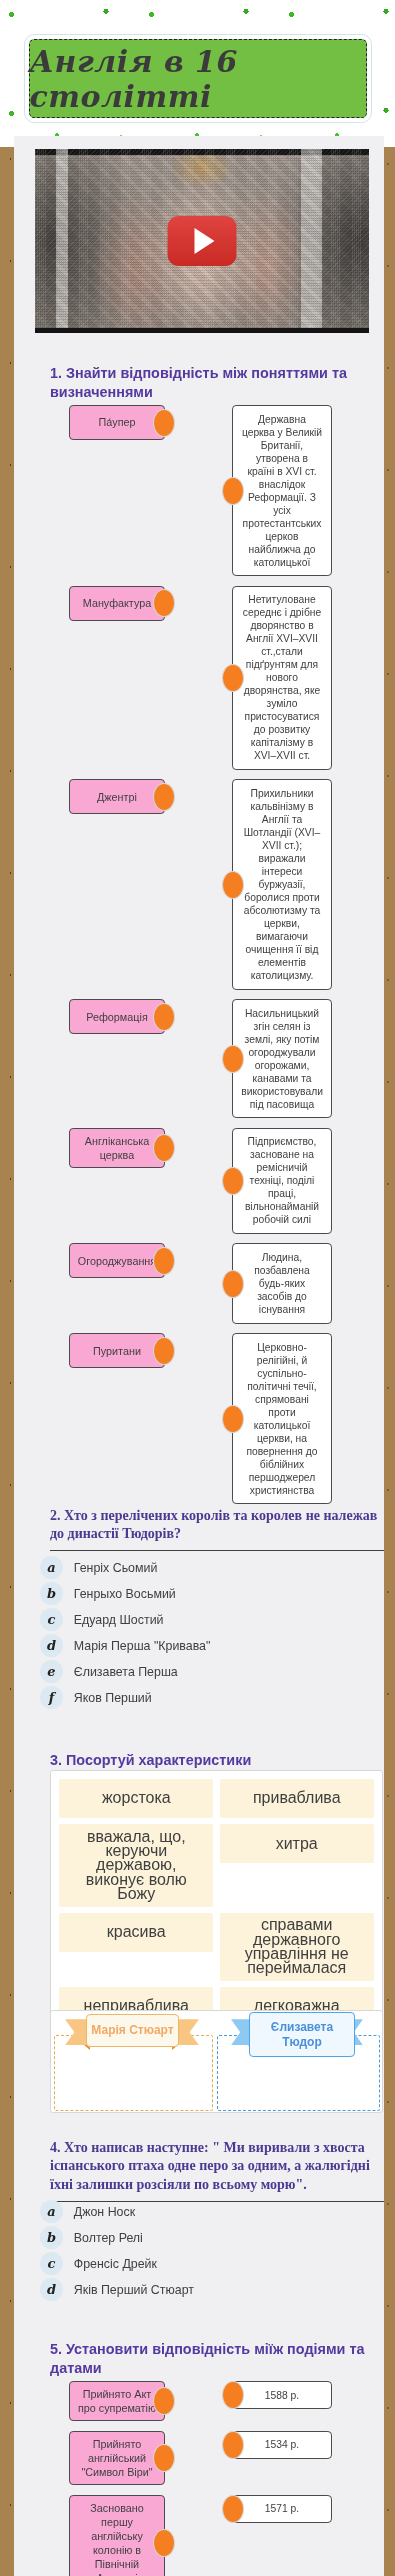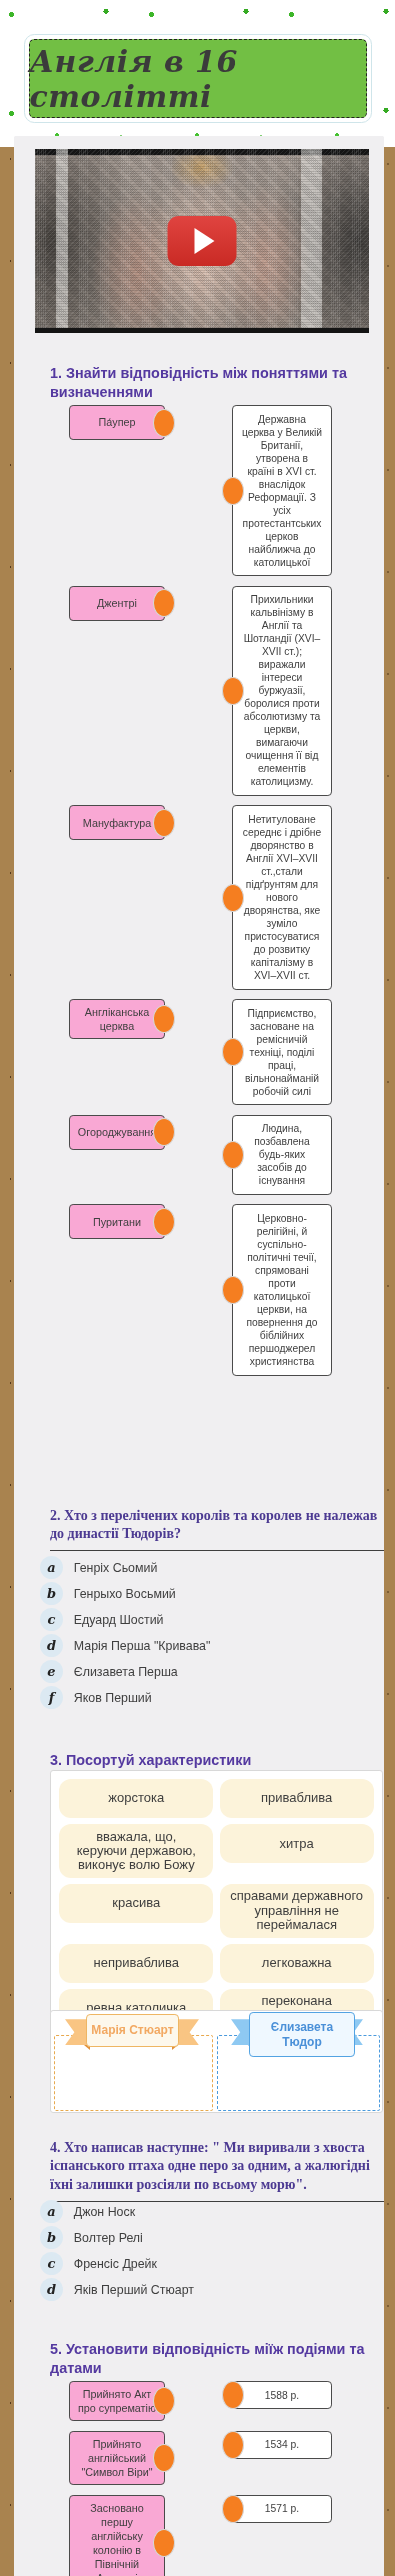--- a/index.html
+++ b/index.html
@@ -81,23 +81,23 @@
   .opts{position:absolute;left:40px;width:309px;}
   .opt-row{display:flex;align-items:center;height:23px;margin-bottom:3.1px;cursor:pointer;}
   .opt-badge{flex:0 0 23px;height:23px;border-radius:50%;background:#dce9f2;
     display:flex;align-items:center;justify-content:center;
     font-family:"DejaVu Serif",serif;font-style:italic;font-weight:bold;font-size:13px;color:#222;}
   .opt-label{margin-left:10.8px;font-size:12.4px;color:#3f3f3f;}
   
   .chips-card{position:absolute;left:36px;top:1770px;width:333px;box-sizing:border-box;background:#fff;
     border:0.5px solid #d8d8d8;border-radius:3.1px;padding:8.2px;}
   .chips-grid{display:grid;grid-template-columns:1fr 1fr;gap:6.2px;align-items:start;}
-  .chip{background:#fcf3da;border-radius:12px;min-height:39px;box-sizing:border-box;
+  .chip{background:#fcf3da;border-radius:2px;min-height:39px;box-sizing:border-box;
     display:flex;align-items:center;justify-content:center;text-align:center;
-    padding:5.2px 10.3px;font-size:13px;line-height:14.4px;color:#3f3f3f;cursor:grab;}
+    padding:5.2px 10.3px;font-size:16px;line-height:14.4px;color:#3f3f3f;cursor:grab;}
   
   .targets-card{position:absolute;left:36px;top:2010px;width:333px;height:103px;box-sizing:border-box;
     background:#fff;border:0.5px solid #d8d8d8;border-radius:3.1px;}
   .zone{position:absolute;top:24px;height:76px;border-radius:2.1px;box-sizing:border-box;}
   .zone-orange{left:2.6px;width:159px;border:1px dashed #e8a94e;}
   .zone-blue{left:166px;width:163px;border:1px dashed #4a9add;}
   .ribbon-wings{position:absolute;top:8.2px;height:26px;}
   .wings-orange{left:14px;width:134px;background:#f9c583;
     clip-path:polygon(0 0,100% 0,93% 50%,100% 100%,0 100%,7% 50%);}
   .wings-blue{left:180px;width:132px;background:#8ec9f2;
@@ -144,36 +144,46 @@
          <span>Па́упер</span>
          <span class="dot dot-r"></span>
        </div>
        <div class="m-def">
          <span class="dot dot-l"></span>
          <span>Державна церква у Великій Британії, утворена в країні в XVI ст. внаслідок Реформації. З усіх протестантських церков найближча до католицької</span>
        </div>
      </div>
         <div class="m-row">
        <div class="m-term">
+         <span>Мануфактура</span>
+         <span class="dot dot-r"></span>
+       </div>
+       <div class="m-def">
+         <span class="dot dot-l"></span>
+         <span>Нетитуловане середнє і дрібне дворянство в Англії XVI–XVII ст.,стали підґрунтям для нового дворянства, яке зуміло пристосуватися до розвитку капіталізму в XVI–XVII ст.</span>
+       </div>
+     </div>
+        <div class="m-row">
+       <div class="m-term">
          <span>Джентрі</span>
          <span class="dot dot-r"></span>
        </div>
        <div class="m-def">
          <span class="dot dot-l"></span>
          <span>Прихильники кальвінізму в Англії та Шотландії (XVI–XVII ст.); виражали інтереси буржуазії, боролися проти абсолютизму та церкви, вимагаючи очищення її від елементів католицизму.</span>
        </div>
      </div>
         <div class="m-row">
        <div class="m-term">
-         <span>Мануфактура</span>
-         <span class="dot dot-r"></span>
-       </div>
-       <div class="m-def">
-         <span class="dot dot-l"></span>
-         <span>Нетитуловане середнє і дрібне дворянство в Англії XVI–XVII ст.,стали підґрунтям для нового дворянства, яке зуміло пристосуватися до розвитку капіталізму в XVI–XVII ст.</span>
+         <span>Реформація</span>
+         <span class="dot dot-r"></span>
+       </div>
+       <div class="m-def">
+         <span class="dot dot-l"></span>
+         <span>Насильницький згін селян із землі, яку потім огороджували огорожами, канавами та використовували під пасовища</span>
        </div>
      </div>
         <div class="m-row">
        <div class="m-term">
          <span>Англіканська церква</span>
          <span class="dot dot-r"></span>
        </div>
        <div class="m-def">
          <span class="dot dot-l"></span>
          <span>Підприємство, засноване на ремісничій техніці, поділі праці, вільнонайманій робочій силі</span>

